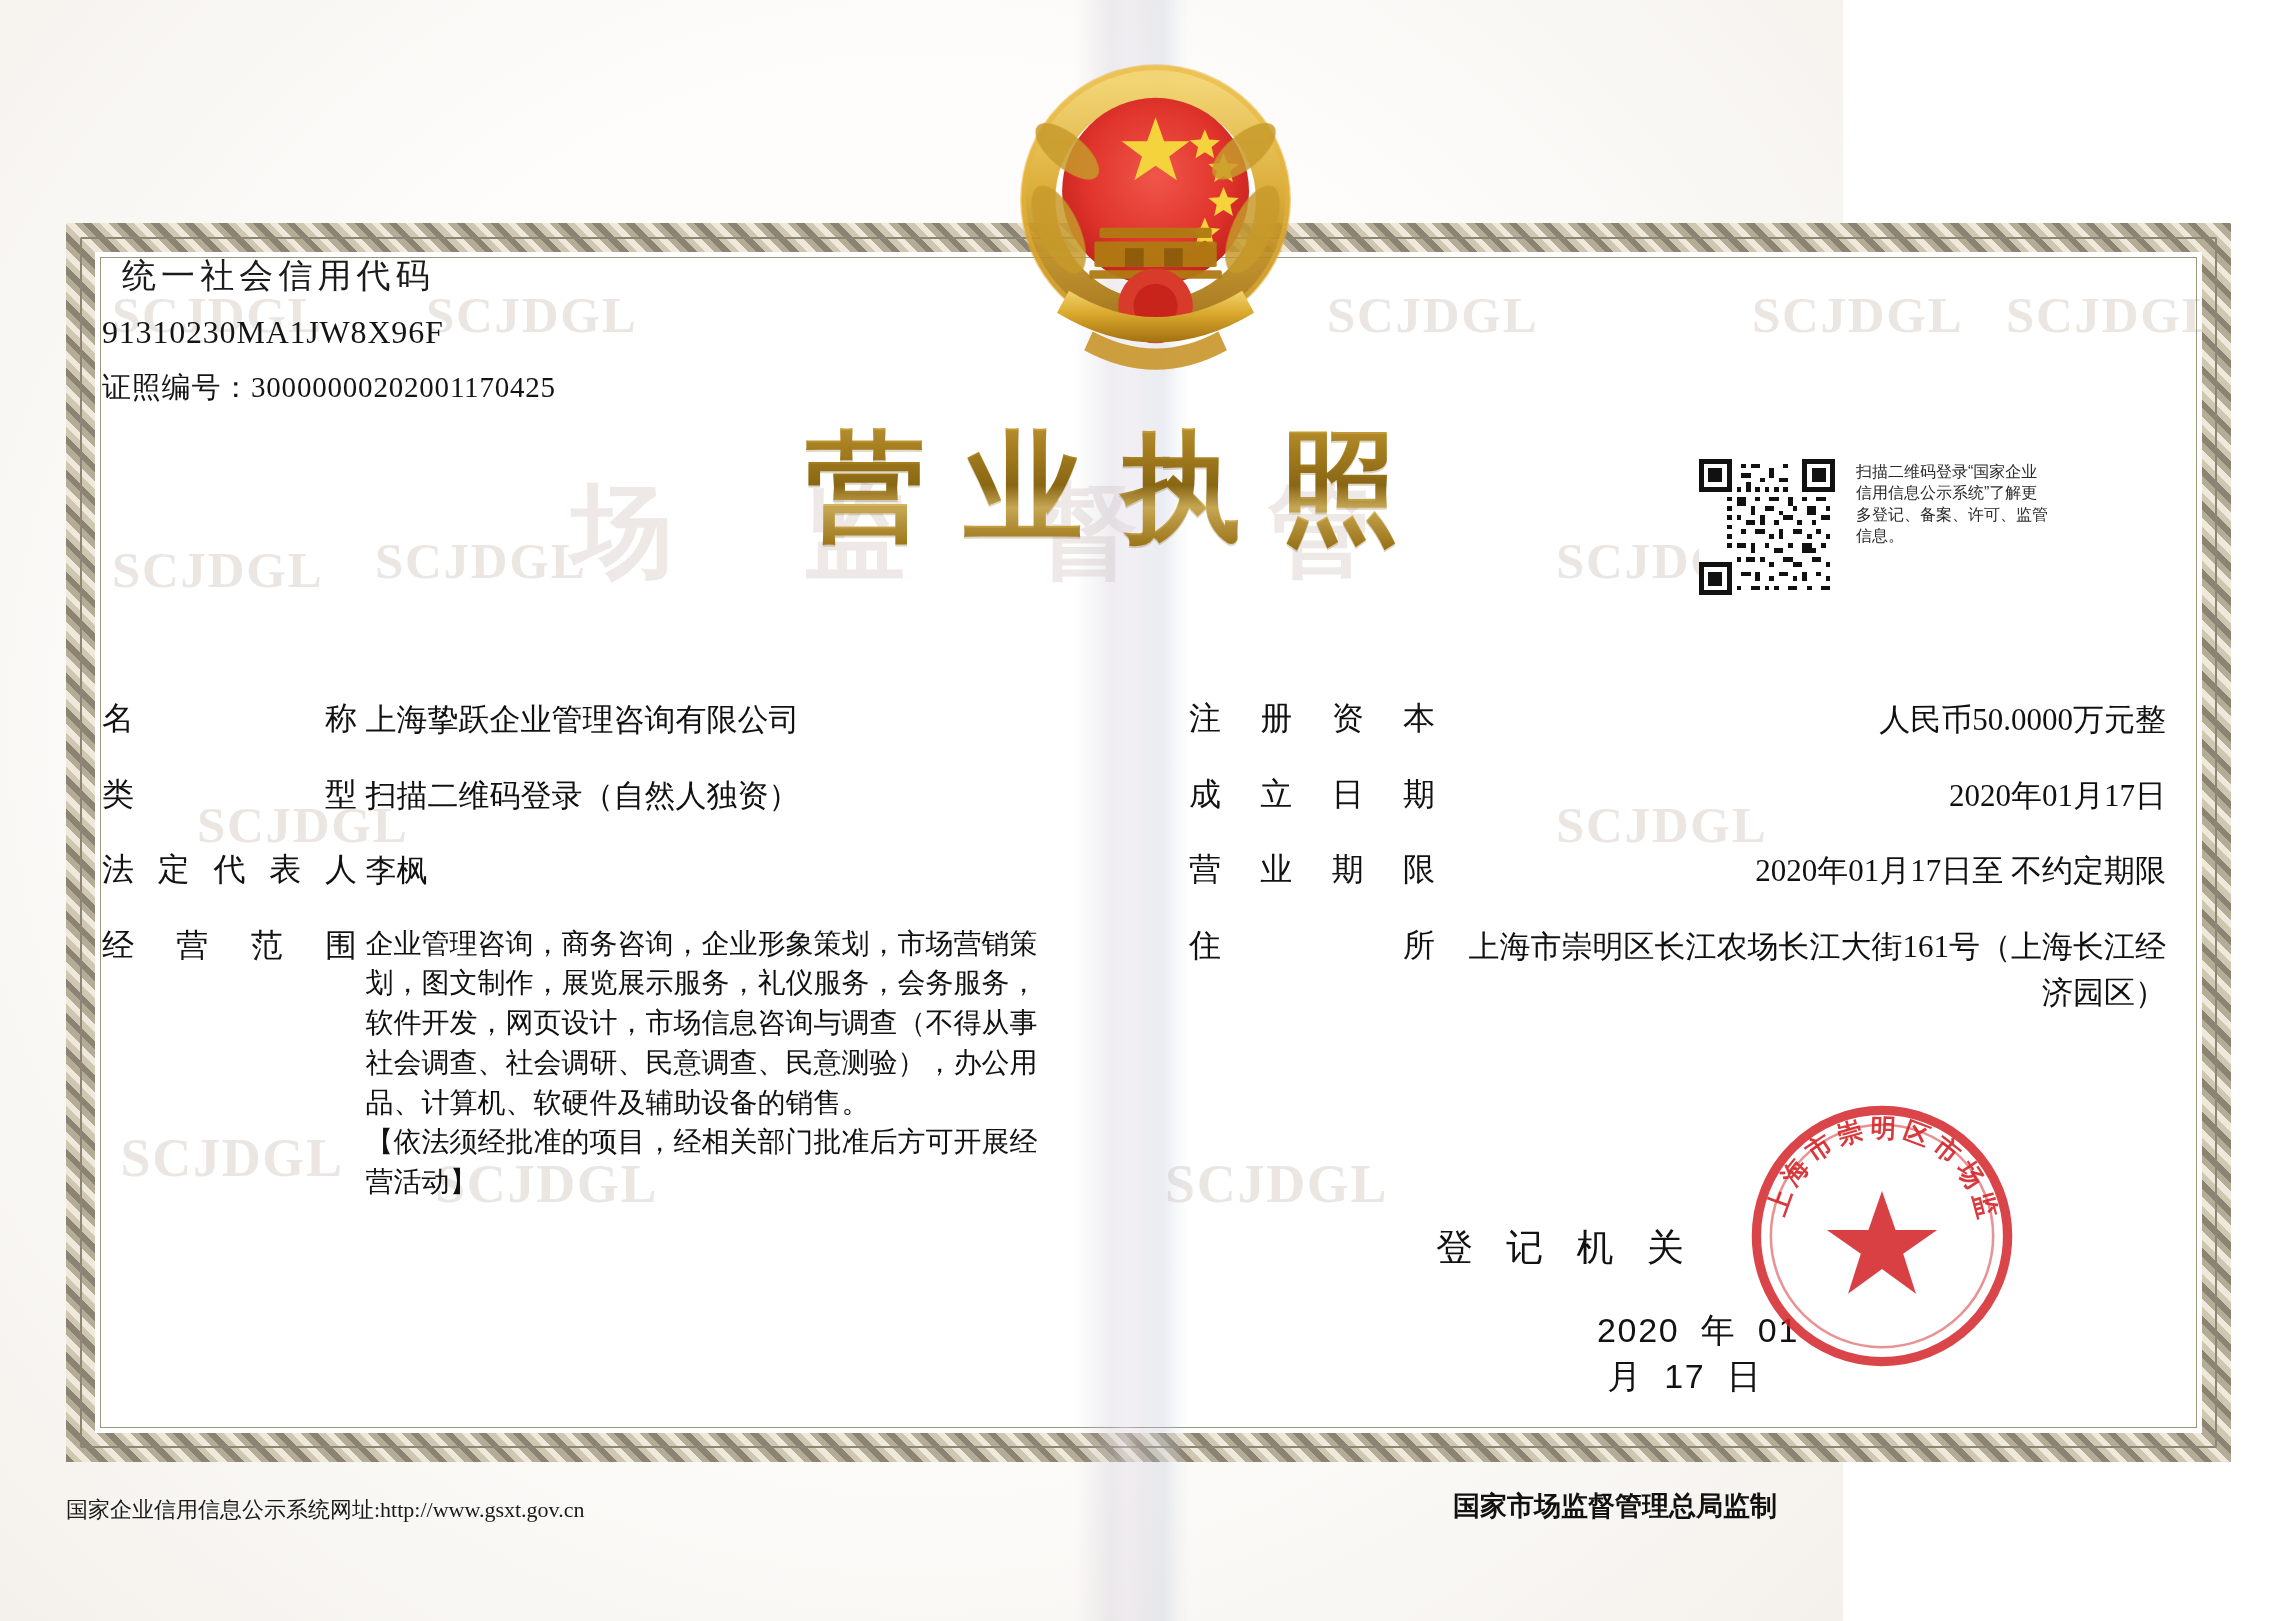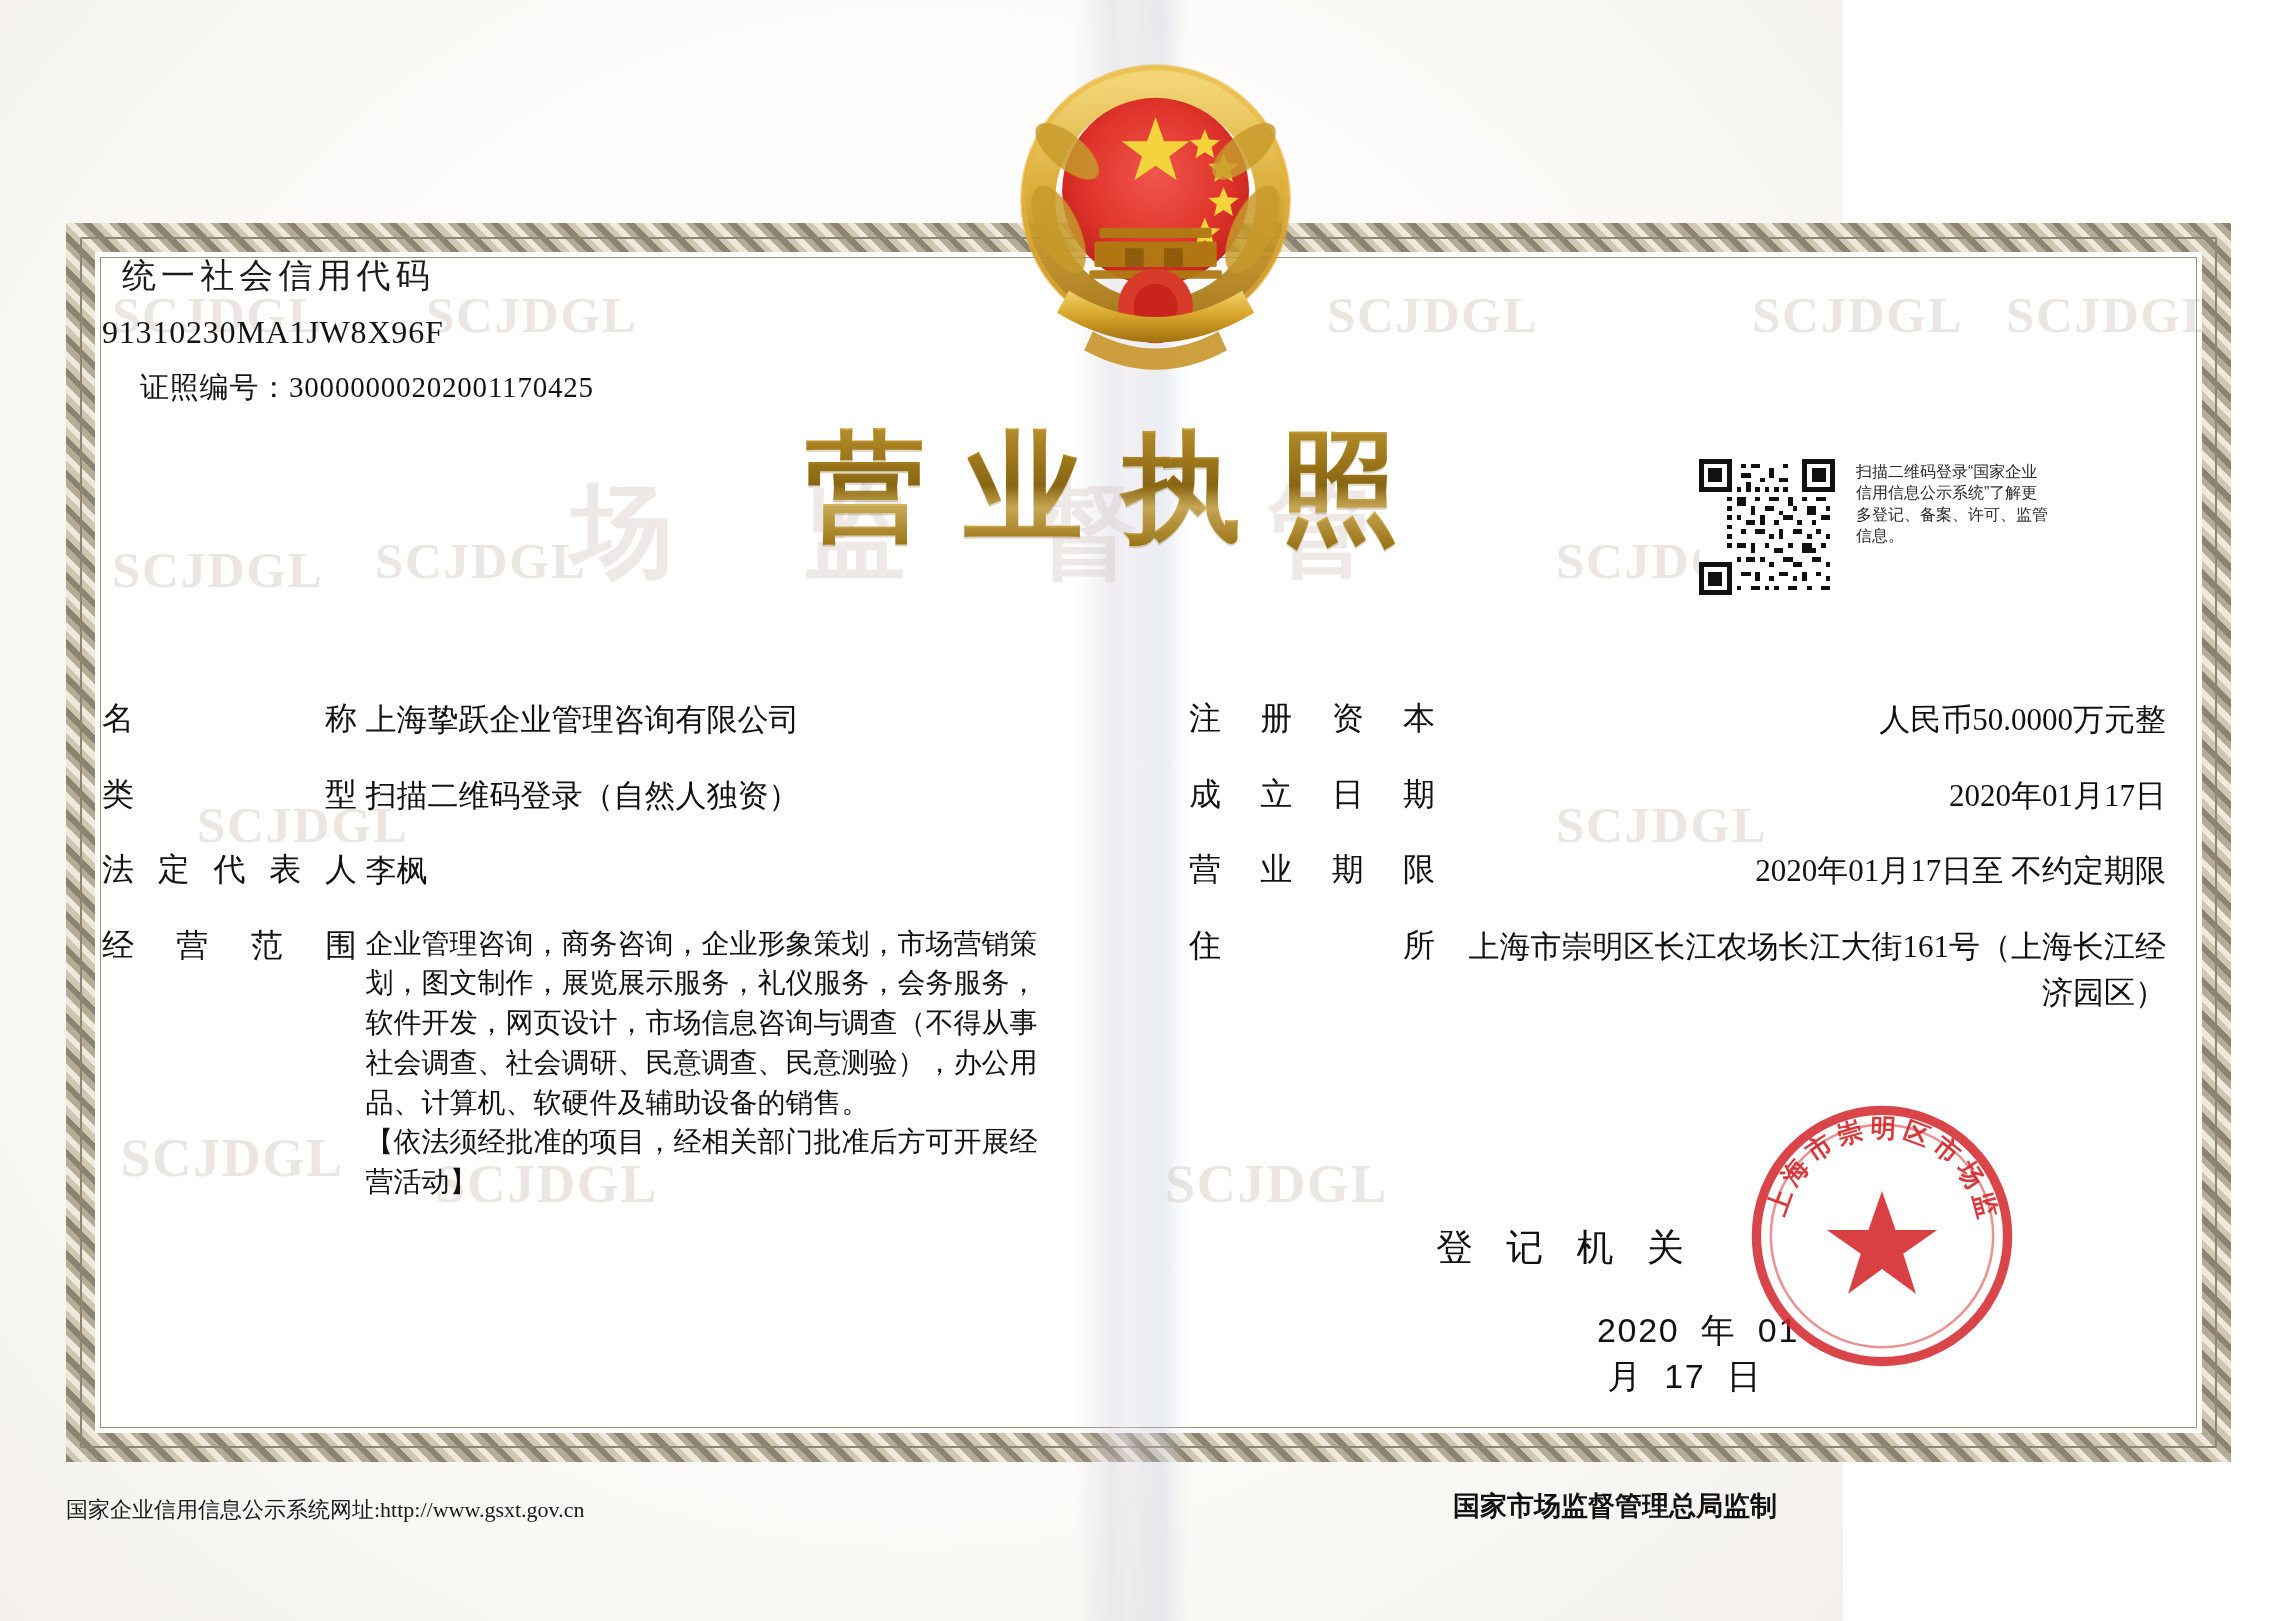--- a/index.html
+++ b/index.html
@@ -70,21 +70,20 @@
   .cc-label{
     font-size:34px;color:#1b1b1b;letter-spacing:5.1px;font-family:"Liberation Serif",serif;padding-left:20px;
   }
   .cc-value{
     margin-top:15.3px;font-size:32px;color:#141414;letter-spacing:0.8px;
     font-family:"Liberation Serif",serif;
   }
   .cert-no{
     margin-top:17px;font-size:29px;color:#141414;letter-spacing:0.8px;
     font-family:"Liberation Serif",serif;
-    margin-left:38px;
   }
 
   
   #main-title{
     position:absolute;left:646px;top:408px;width:952px;text-align:center;z-index:5;
   }
   #main-title span{
     display:inline-block;font-size:119px;font-weight:700;letter-spacing:39px;
     font-family:"Liberation Serif",serif;
     background:linear-gradient(180deg,#d9b24c 0%,#b58a24 25%,#8f6a14 48%,#e0c069 62%,#a97f1c 85%,#7d5c10 100%);

